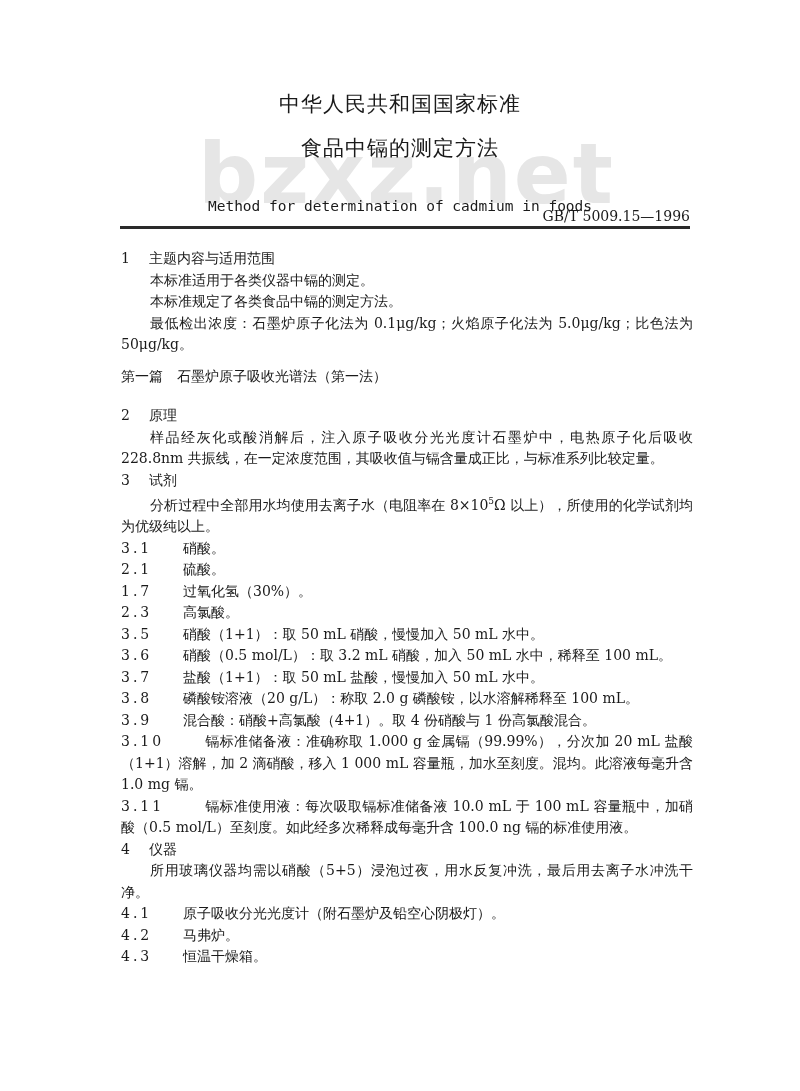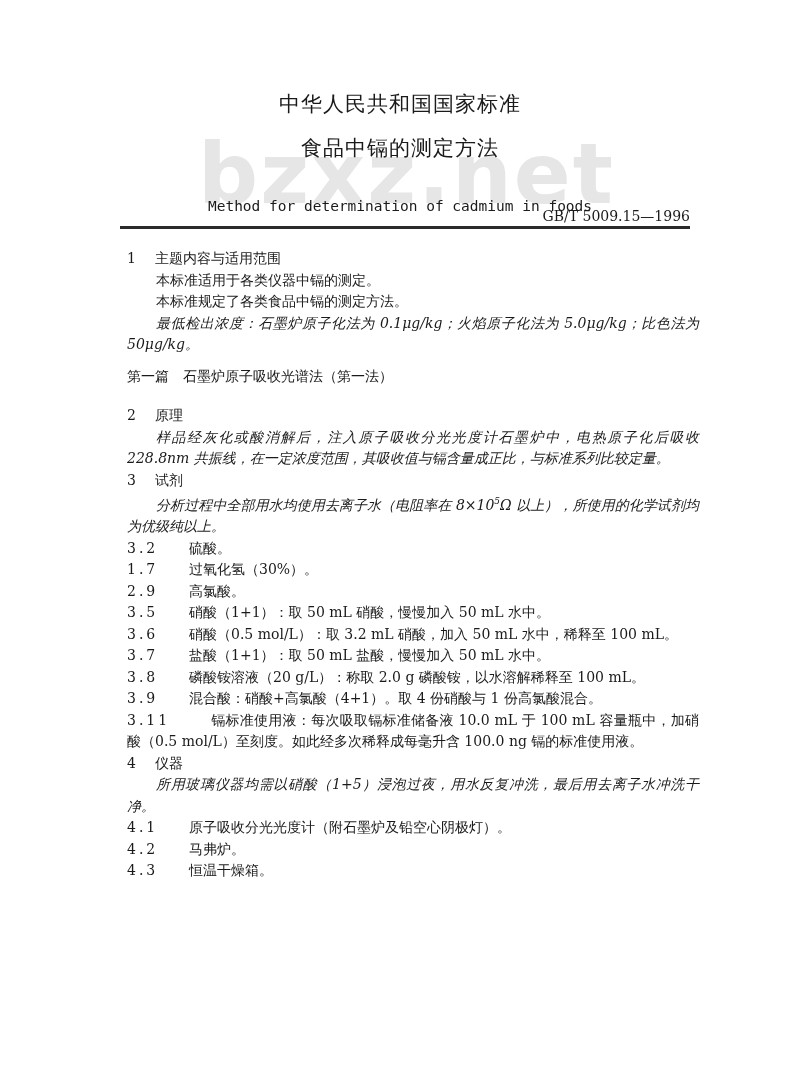--- a/index.html
+++ b/index.html
@@ -28,26 +28,26 @@
   .std-no {
     position: absolute; right: 110px; top: 208px;
     font-family: "DejaVu Serif", "Liberation Serif", serif;
     font-size: 14px; z-index: 1; margin-left: 11px;
   }
   .rule {
     position: absolute; left: 120px; width: 570px; top: 226px; height: 3px;
     background: #2a2a2a; z-index: 1;
   }
   .content {
-    position: absolute; left: 127px; top: 248px; width: 572px; z-index: 1;
+    position: absolute; left: 121px; top: 248px; width: 572px; z-index: 1;
     font-size: 14px; line-height: 21.5px;
   }
   .line { white-space: nowrap; }
   .indent { padding-left: 29px; }
-  .wrap { white-space: normal; text-indent: 29px; text-align: justify; font-style: italic; }
+  .wrap { white-space: normal; text-indent: 29px; text-align: justify; }
   .wrap2 { white-space: normal; text-align: justify; }
   .sec-num { display: inline-block; width: 28px; }
   .sub-num { display: inline-block; width: 62px; letter-spacing: 3px; }
   .sub-num-wide { display: inline-block; width: 84px; letter-spacing: 3px; }
   .part-title { text-align: left; margin: 10px 0 18px 0; padding-right: 10px; }
   .sup { font-size: 9px; vertical-align: super; }
 </style>
 </head>
 <body>
 
@@ -73,31 +73,33 @@
   <div class="line">
     <span class="sec-num">2</span><span>原理</span>
   </div>
   <div class="wrap">样品经灰化或酸消解后，注入原子吸收分光光度计石墨炉中，电热原子化后吸收 228.8nm 共振线，在一定浓度范围，其吸收值与镉含量成正比，与标准系列比较定量。</div>
 
   <div class="line">
     <span class="sec-num">3</span><span>试剂</span>
   </div>
   <div class="wrap"><span>分析过程中全部用水均使用去离子水（电阻率在 8×10</span><span class="sup">5</span><span>Ω 以上），所使用的化学试剂均为优级纯以上。</span></div>
 
-  <div class="line"><span class="sub-num">3.2</span><span>硫酸。</span></div>
+  <div class="line"><span class="sub-num">3.1</span><span>硝酸。</span></div>
+  <div class="line"><span class="sub-num">2.1</span><span>硫酸。</span></div>
   <div class="line"><span class="sub-num">1.7</span><span>过氧化氢（30%）。</span></div>
-  <div class="line"><span class="sub-num">2.9</span><span>高氯酸。</span></div>
+  <div class="line"><span class="sub-num">2.3</span><span>高氯酸。</span></div>
   <div class="line"><span class="sub-num">3.5</span><span>硝酸（1+1）：取 50 mL 硝酸，慢慢加入 50 mL 水中。</span></div>
   <div class="line"><span class="sub-num">3.6</span><span>硝酸（0.5 mol/L）：取 3.2 mL 硝酸，加入 50 mL 水中，稀释至 100 mL。</span></div>
   <div class="line"><span class="sub-num">3.7</span><span>盐酸（1+1）：取 50 mL 盐酸，慢慢加入 50 mL 水中。</span></div>
   <div class="line"><span class="sub-num">3.8</span><span>磷酸铵溶液（20 g/L）：称取 2.0 g 磷酸铵，以水溶解稀释至 100 mL。</span></div>
   <div class="line"><span class="sub-num">3.9</span><span>混合酸：硝酸+高氯酸（4+1）。取 4 份硝酸与 1 份高氯酸混合。</span></div>
+  <div class="wrap2"><span class="sub-num-wide">3.10</span><span>镉标准储备液：准确称取 1.000 g 金属镉（99.99%），分次加 20 mL 盐酸（1+1）溶解，加 2 滴硝酸，移入 1 000 mL 容量瓶，加水至刻度。混均。此溶液每毫升含 1.0 mg 镉。</span></div>
   <div class="wrap2"><span class="sub-num-wide">3.11</span><span>镉标准使用液：每次吸取镉标准储备液 10.0 mL 于 100 mL 容量瓶中，加硝酸（0.5 mol/L）至刻度。如此经多次稀释成每毫升含 100.0 ng 镉的标准使用液。</span></div>
 
   <div class="line">
     <span class="sec-num">4</span><span>仪器</span>
   </div>
-  <div class="wrap">所用玻璃仪器均需以硝酸（1+5）浸泡过夜，用水反复冲洗，最后用去离子水冲洗干净。</div>
+  <div class="wrap">所用玻璃仪器均需以硝酸（5+5）浸泡过夜，用水反复冲洗，最后用去离子水冲洗干净。</div>
   <div class="line"><span class="sub-num">4.1</span><span>原子吸收分光光度计（附石墨炉及铅空心阴极灯）。</span></div>
   <div class="line"><span class="sub-num">4.2</span><span>马弗炉。</span></div>
   <div class="line"><span class="sub-num">4.3</span><span>恒温干燥箱。</span></div>
 
 </div>
 
 </body></html>

